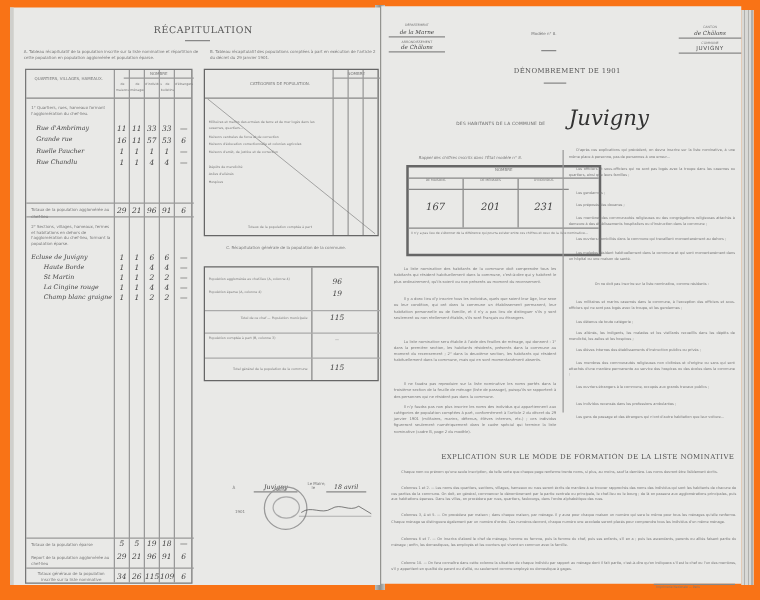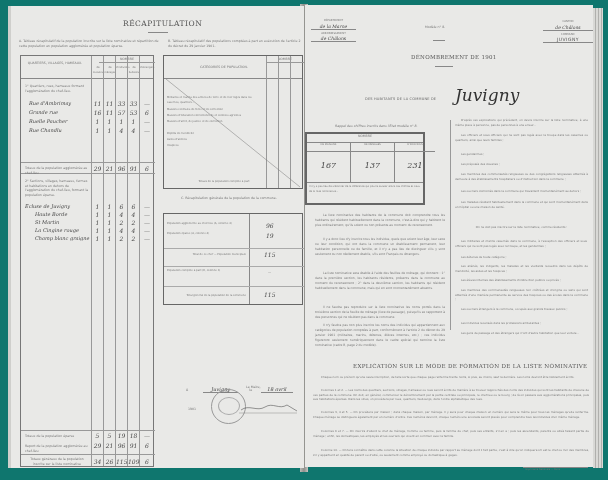--- a/index.html
+++ b/index.html
@@ -1,19 +1,19 @@
 <!DOCTYPE html>
 <html><head>
 <meta charset="utf-8">
 <style>
   * { box-sizing: border-box; margin: 0; padding: 0; }
   html, body { width: 608px; height: 480px; overflow: hidden; background: #2a2a2a; }
   body { position: relative; font-family: "DejaVu Serif", serif; color: #555; }
 
-  .book { position: absolute; left: 0; top: 0; width: 608px; height: 480px; background: #0f766e; }
+  .book { position: absolute; left: 0; top: 0; width: 608px; height: 480px; background: #f97316; }
   .page { position: absolute; background: #e9e9e7; }
   .page.left { left: 8px; top: 6px; width: 296px; height: 462px; border-left: 3px solid #cfcfcc; }
   .page.right { left: 305px; top: 5px; width: 288px; height: 462px; }
   .gutter { position: absolute; left: 300px; top: 4px; width: 8px; height: 468px; background: linear-gradient(90deg,#bdbdb9,#8e8e8a,#c5c5c1); }
   .page-edge { position: absolute; left: 593px; top: 8px; width: 10px; height: 460px; background: repeating-linear-gradient(90deg,#d9d9d6 0 2px,#b0b0ad 2px 3px); }
 
   .tiny { font-size: 3.2px; line-height: 4.5px; color: #777; font-family: "DejaVu Sans", sans-serif; }
   .hand { font-family: "DejaVu Serif", serif; font-style: italic; color: #444; }
 
   
@@ -39,21 +39,21 @@
   
   .hdr-left { position: absolute; left: 6px; top: 14px; width: 45px; text-align: center; }
   .hdr-center { position: absolute; left: 120px; top: 20px; }
   .hdr-right { position: absolute; left: 238px; top: 15px; width: 50px; text-align: center; }
   .denom { position: absolute; left: 106px; top: 49px; font-size: 5.5px; letter-spacing: 0.3px; color: #555; }
   .liste-title { position: absolute; left: 91px; top: 74px; font-size: 10px; letter-spacing: 1.2px; color: #555; font-family: "DejaVu Sans", sans-serif; }
   .liste-sub { position: absolute; left: 60px; top: 92px; font-size: 3.5px; color: #666; font-family: "DejaVu Sans", sans-serif; letter-spacing: 0.2px; }
   .commune { position: absolute; left: 150px; top: 80px; font-size: 17px; font-style: italic; font-family: "DejaVu Serif", serif; color: #333; }
 
   .rappel { position: absolute; left: 30px; top: 119px; font-style: italic; }
-  .nombre-table { position: absolute; left: 0; top: 127px; width: 120px; height: 73px; border: 2px solid #666; }
+  .nombre-table { position: absolute; left: 20px; top: 127px; width: 156px; height: 73px; border: 2px solid #666; }
   .nombre-table .nh { position: absolute; left: 0; right: 0; top: 0; height: 9px; border-bottom: 1px solid #888; text-align: center; }
   .nombre-table .nsh { position: absolute; top: 9px; height: 9px; border-bottom: 1px solid #888; text-align: center; }
   .nombre-table .nv { position: absolute; top: 18px; height: 30px; border-right: 1px solid #888; text-align: center; font-size: 8px; padding-top: 9px; }
   .nombre-table .nnote { position: absolute; left: 2px; right: 2px; top: 51px; height: 18px; }
 
   .para { position: absolute; text-align: justify; }
   .vrule { position: absolute; left: 145px; top: 115px; width: 1px; height: 210px; background: #999; }
 
   .expl-title { position: absolute; left: 48px; top: 358px; font-size: 5.6px; letter-spacing: 0.3px; color: #555; }
   .footer-line { position: absolute; left: 218px; top: 462px; width: 65px; height: 1px; background: #888; }
@@ -287,21 +287,21 @@
     <div class="liste-sub">DES HABITANTS DE LA COMMUNE DE</div>
     <div class="commune">Juvigny</div>
 
     <div class="rappel tiny">Rappel des chiffres inscrits dans l'État modèle n° 8.</div>
     <div class="nombre-table">
       <div class="nh tiny">NOMBRE</div>
       <div class="nsh tiny" style="left:0;width:44px;border-right:1px solid #888;font-size:2.5px;">DE MAISONS</div>
       <div class="nsh tiny" style="left:44px;width:44px;border-right:1px solid #888;font-size:2.5px;">DE MÉNAGES</div>
       <div class="nsh tiny" style="left:88px;width:40px;font-size:2.5px;">D'INDIVIDUS</div>
       <div class="nv hand" style="left:0;width:44px;">167</div>
-      <div class="nv hand" style="left:44px;width:44px;">137</div>
+      <div class="nv hand" style="left:44px;width:44px;">201</div>
       <div class="nv hand" style="left:88px;width:40px;border-right:none;">231</div>
       <div style="position:absolute;left:0;right:0;top:48px;height:1px;background:#888;"></div>
       <div class="nnote tiny" style="font-size:2.5px;">Il n'y a pas lieu de s'étonner de la différence qui pourra exister entre ces chiffres et ceux de la liste nominative...</div>
     </div>
 
     <div class="vrule"></div>
 
     <div class="para tiny" style="left:10px;top:208px;width:130px;font-size:3px;line-height:5px;text-indent:8px;">La liste nominative des habitants de la commune doit comprendre tous les habitants qui résident habituellement dans la commune, c'est-à-dire qui y habitent le plus ordinairement, qu'ils soient ou non présents au moment du recensement.</div>
     <div class="para tiny" style="left:10px;top:232px;width:130px;font-size:3px;line-height:5px;text-indent:8px;">Il y a donc lieu d'y inscrire tous les individus, quels que soient leur âge, leur sexe ou leur condition, qui ont dans la commune un établissement permanent, leur habitation personnelle ou de famille, et il n'y a pas lieu de distinguer s'ils y sont seulement ou non réellement établis, s'ils sont Français ou étrangers.</div>
     <div class="para tiny" style="left:10px;top:266px;width:130px;font-size:3px;line-height:5px;text-indent:8px;">La liste nominative sera établie à l'aide des feuilles de ménage, qui donnent : 1° dans la première section, les habitants résidents, présents dans la commune au moment du recensement ; 2° dans la deuxième section, les habitants qui résident habituellement dans la commune, mais qui en sont momentanément absents.</div>

